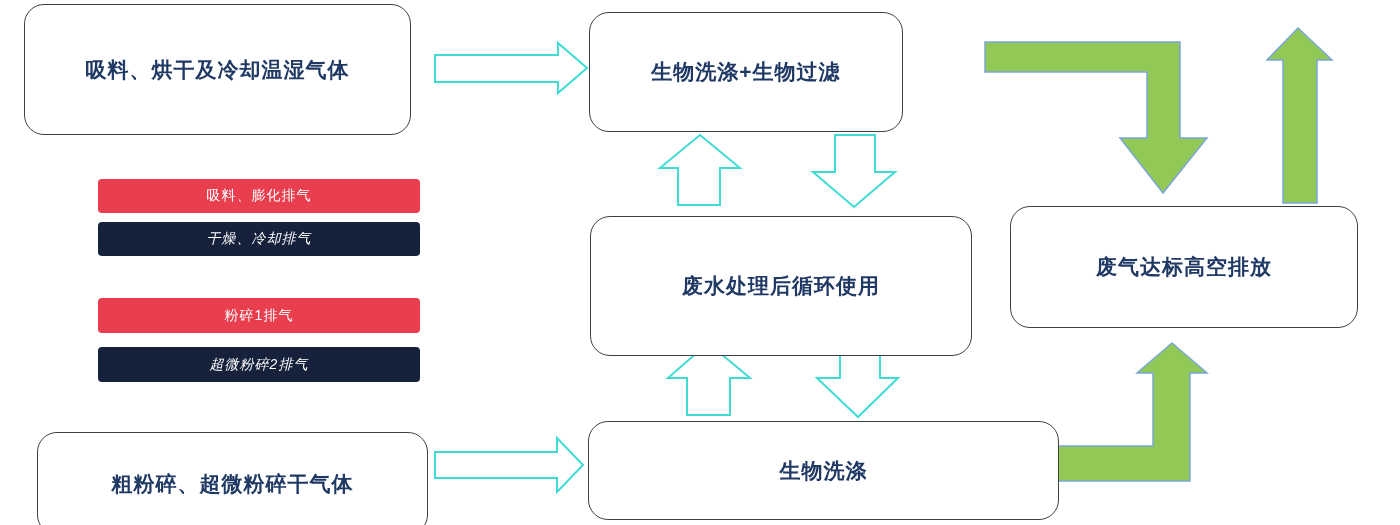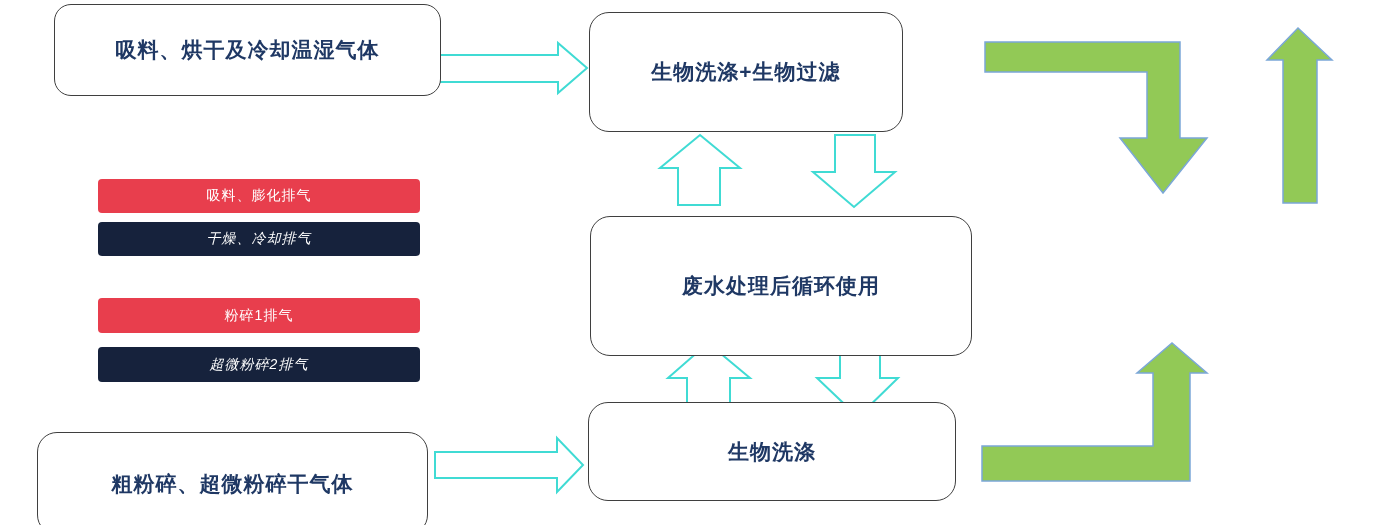--- a/index.html
+++ b/index.html
@@ -46,25 +46,25 @@
     justify-content: center;
     color: #ffffff;
     font-size: 14px;
     letter-spacing: 1px;
     box-sizing: border-box;
   }
   .legend-red  { background: #e83e4d; }
   .legend-navy { background: #16223c; font-style: italic; }
 
   
-  #box-intake       { left: 54px;   top: 4px;   width: 387px; height: 92px; border-radius: 17px; }
+  #box-intake       { left: 24px;   top: 4px;   width: 387px; height: 131px; }
   #box-crush        { left: 37px;   top: 414px; width: 391px; height: 103px; margin-top: 18px; }
   #box-bio-top      { left: 589px;  top: 4px;   width: 314px; height: 120px; margin-top: 8px; }
   #box-waste-water  { left: 590px;  top: 216px; width: 382px; height: 140px; }
-  #box-bio-bottom   { left: 588px;  top: 402px; width: 368px; height: 99px; align-items: center; }
+  #box-bio-bottom   { left: 588px;  top: 421px; width: 471px; height: 99px; align-items: center; }
   #box-exhaust      { left: 1010px; top: 206px; width: 348px; height: 122px; }
 
   
   #legend-0 { top: 179px; }
   #legend-1 { top: 222px; }
   #legend-2 { top: 298px; height: 35px; }
   #legend-3 { top: 347px; height: 35px; }
 
   .cyan-arrow {
     fill: none;
@@ -111,20 +111,23 @@
   </div>
 
   <div class="flow-box" id="box-waste-water">
     <span>废水处理后循环使用</span>
   </div>
 
   <div class="flow-box" id="box-bio-bottom">
     <span>生物洗涤</span>
   </div>
 
+  <div class="flow-box" id="box-exhaust">
+    <span>废气达标高空排放</span>
+  </div>
 
   <div class="legend-bar legend-red" id="legend-0">
     <span>吸料、膨化排气</span>
   </div>
   <div class="legend-bar legend-navy" id="legend-1">
     <span>干燥、冷却排气</span>
   </div>
   <div class="legend-bar legend-red" id="legend-2">
     <span>粉碎1排气</span>
   </div>

